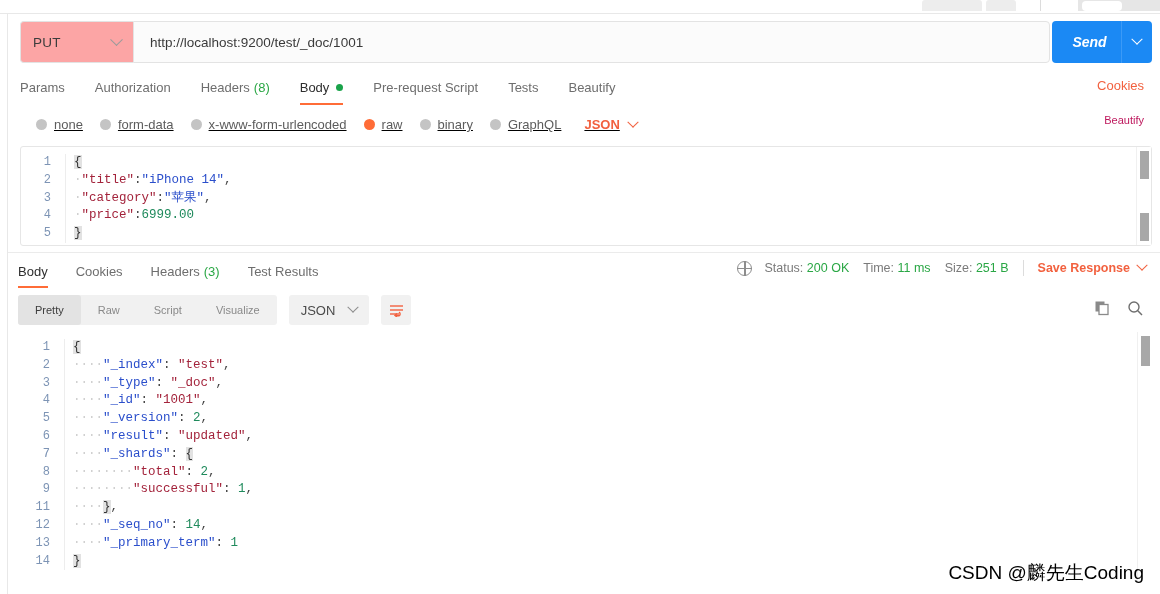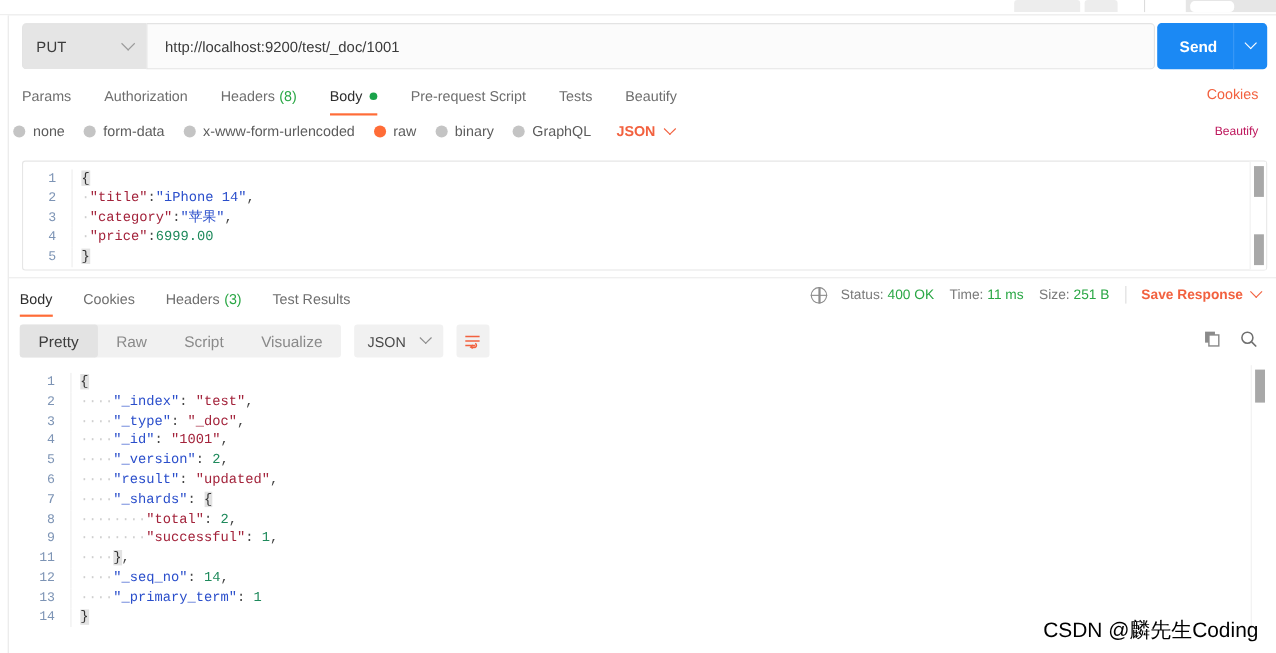--- a/index.html
+++ b/index.html
@@ -22,52 +22,52 @@
   .chrome-pill.d { left:1082px; top:1px; width:40px; height:10px; background:#fff; border-radius:4px; }
 
   
   .left-rail { position:absolute; left:0; top:14px; width:8px; height:580px; background:#fff; border-right:1px solid #e8e8e8; }
 
   
   .urlbar-row { position:absolute; left:20px; top:21px; height:42px; }
   .method-box {
     position:absolute; left:0; top:0; width:113px; height:42px;
     border:1px solid #e3e3e3; border-right:none; border-radius:4px 0 0 4px;
-    background:#e5e5e5; display:flex; align-items:center; padding:0 12px;
+    background:#fca5a5; display:flex; align-items:center; padding:0 12px;
   }
   .method-text { font-size:13.5px; color:#3c3c3c; flex:1; letter-spacing:.2px; }
   .chev { width:9px; height:9px; border-right:1.4px solid #9b9b9b; border-bottom:1.4px solid #9b9b9b; transform:rotate(45deg) translate(-2px,-2px); }
   .url-box {
     position:absolute; left:113px; top:0; width:917px; height:42px;
     border:1px solid #e3e3e3; border-radius:0 4px 4px 0; background:#fbfbfb;
     display:flex; align-items:center; padding:0 16px;
   }
   .url-text { font-size:13.5px; color:#3a3a3a; }
   .send-btn {
     position:absolute; left:1052px; top:21px; width:100px; height:42px;
     background:#1b89f4; border-radius:4px; display:flex; align-items:center;
   }
-  .send-label { flex:1; text-align:center; color:#fff; font-size:14px; font-weight:bold; padding-left:6px; }
+  .send-label { flex:1; text-align:center; color:#fff; font-size:14px; font-weight:bold; padding-left:6px;font-style:italic; }
   .send-sep { width:1px; height:42px; background:#3b9af7; }
   .send-chevwrap { width:30px; display:flex; align-items:center; justify-content:center; }
   .send-chev { width:8px; height:8px; border-right:1.6px solid #fff; border-bottom:1.6px solid #fff; transform:rotate(45deg) translate(-2px,-2px); }
 
   
   .req-tabs { position:absolute; left:20px; top:74px; height:26px; display:flex; align-items:flex-start; gap:0;text-align:right; }
   .rtab { position:relative; padding:0 15px; height:26px; font-size:13px; color:#6e6e6e; display:flex; align-items:center; white-space:nowrap; }
   .rtab:first-child { padding-left:0; }
   .rtab .cnt { color:#2aa745; margin-left:4px; }
   .rtab.active { color:#2e2e2e; }
   .rtab.active .underline { position:absolute; left:15px; right:15px; bottom:-5px; height:2px; background:#ff6c37; }
   .rtab.active:first-child .underline { left:0; }
   .dot-green { width:7px; height:7px; border-radius:50%; background:#1aa34a; margin-left:7px; }
   .cookies-link { position:absolute; right:16px; top:78px; font-size:13px; color:#f2613f; }
 
   
-  .btype-row { position:absolute; left:12px; top:112px; height:20px; display:flex; align-items:flex-start; }
+  .btype-row { position:absolute; left:36px; top:112px; height:20px; display:flex; align-items:flex-end;text-decoration:underline; }
   .bt { display:flex; align-items:center; margin-right:17px; font-size:13px; color:#5c5c5c; white-space:nowrap; }
   .radio { width:11px; height:11px; border-radius:50%; background:#c4c4c4; margin-right:7px; flex:none; }
   .radio.on { background:#ff6c37; }
   .json-drop { display:flex; align-items:center; margin-left:6px; }
   .json-drop .lbl { color:#f2613f; font-size:13px; font-weight:bold; margin-right:9px; }
   .json-chev { width:8px; height:8px; border-right:1.5px solid #f2613f; border-bottom:1.5px solid #f2613f; transform:rotate(45deg) translate(-2px,-2px); }
   .beautify-link { position:absolute; right:16px; top:114px; font-size:11px; color:#be185d; }
 
   
   .editor {
@@ -112,21 +112,21 @@
   .globe:after { content:""; position:absolute; left:-1px; top:6px; width:15px; height:1.3px; background:#8d8d8d; }
   .st-item { color:#7a7a7a; margin-right:14px; white-space:nowrap; }
   .st-item b { color:#2aa745; font-weight:normal; }
   .st-div { width:1px; height:16px; background:#dcdcdc; margin-right:14px; }
   .save-resp { color:#f2613f; font-weight:bold; font-size:12.5px; margin-right:8px; }
   .save-chev { width:8px; height:8px; border-right:1.5px solid #f2613f; border-bottom:1.5px solid #f2613f; transform:rotate(45deg) translate(-2px,-2px); }
 
   
   .view-row { position:absolute; left:18px; top:295px; height:30px; display:flex; align-items:center; }
   .seg { display:flex; background:#f1f1f1; border-radius:3px; height:30px; align-items:center; }
-  .segbtn { padding:0 17px; height:30px; display:flex; align-items:center; font-size:14px; color:#8a8a8a; }
+  .segbtn { padding:0 17px; height:30px; display:flex; align-items:center; font-size:11px; color:#8a8a8a; }
   .segbtn.active { background:#e3e3e3; color:#3d3d3d; border-radius:3px; }
   .fmt-drop { margin-left:12px; height:30px; background:#f1f1f1; border-radius:3px; display:flex; align-items:center; padding:0 12px; }
   .fmt-lbl { font-size:13px; color:#4a4a4a; margin-right:14px; }
   .fmt-chev { width:8px; height:8px; border-right:1.5px solid #8d8d8d; border-bottom:1.5px solid #8d8d8d; transform:rotate(45deg) translate(-2px,-2px); }
   .wrap-btn { margin-left:12px; width:30px; height:30px; background:#f1f1f1; border-radius:3px; display:flex; align-items:center; justify-content:center; }
 
   .resp-icons { position:absolute; right:16px; top:300px; display:flex; align-items:center; gap:16px; }
 
   
   .res-editor { left:20px; top:332px; width:1132px; height:250px; border:none; }
@@ -255,21 +255,21 @@
         <span>Headers</span>
         <span class="cnt">(3)</span>
       </div>
       <div class="restab">
         <span>Test Results</span>
       </div>
     </div>
 
   <div class="status-row">
     <span class="globe"></span>
-    <span class="st-item"><span>Status:</span> <b>400 OK</b></span>
+    <span class="st-item"><span>Status:</span> <b>200 OK</b></span>
     <span class="st-item"><span>Time:</span> <b>11 ms</b></span>
     <span class="st-item"><span>Size:</span> <b>251 B</b></span>
     <span class="st-div"></span>
     <span class="save-resp">Save Response</span>
     <span class="save-chev"></span>
   </div>
 
   <div class="view-row">
     <div class="seg" id="view-seg">
         <div class="segbtn active">Pretty</div>

